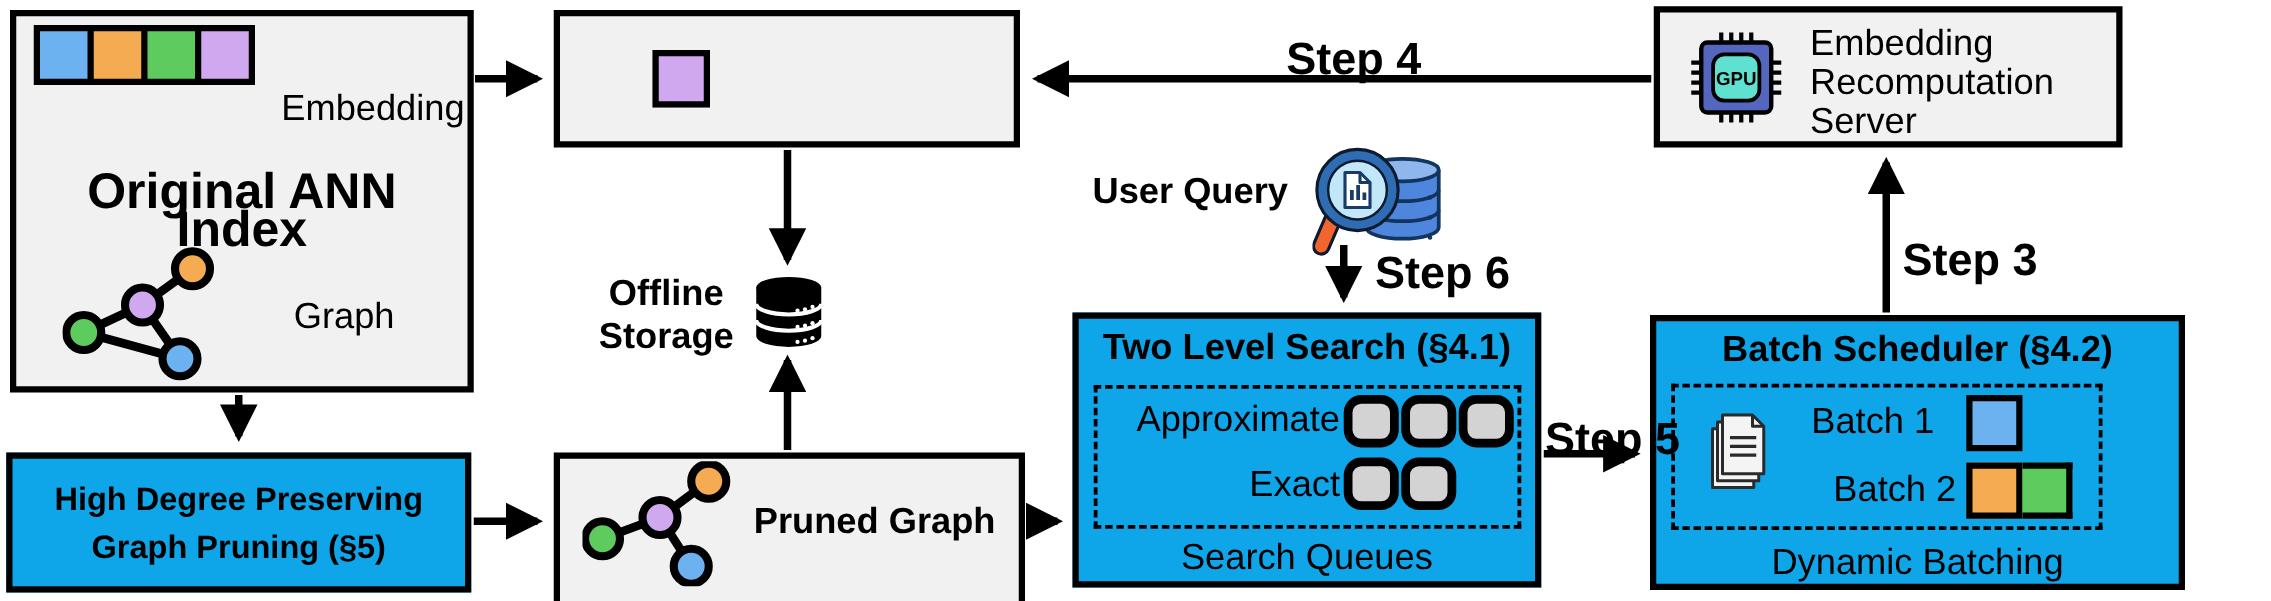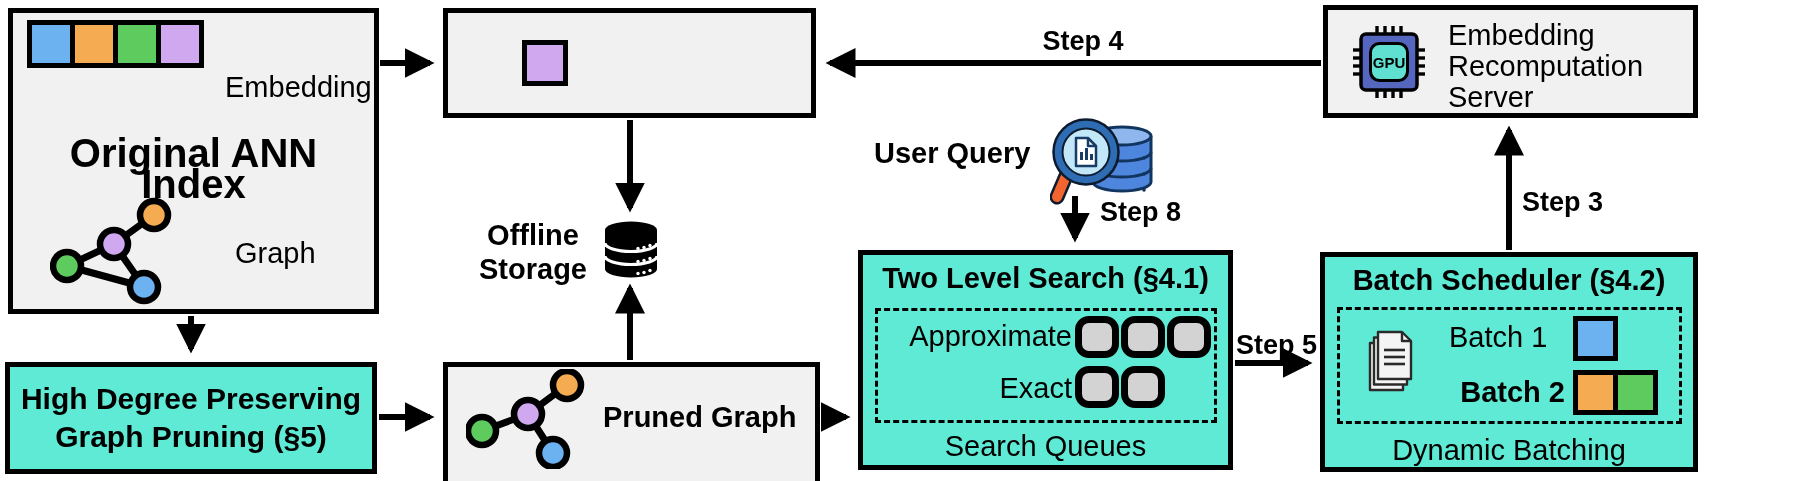--- a/index.html
+++ b/index.html
@@ -1,23 +1,23 @@
 <!DOCTYPE html>
 <html><head>
 <meta charset="utf-8">
 <style>
   html,body{margin:0;padding:0;background:#fff;}
   #canvas{position:relative;width:1817px;height:481px;background:#ffffff;overflow:hidden;
           font-family:"Liberation Sans",sans-serif;color:#000;}
   .box{position:absolute;background:#F1F1F1;border:5px solid #000;box-sizing:border-box;}
-  .box.dark{background:#5eead4;}
+  .box.dark{background:#0ea5e9;}
   .lbl{position:absolute;font-size:29px;line-height:31px;color:#000;}
   .bold{font-weight:bold;}
   .center{text-align:center;}
-  .step{position:absolute;font-size:27px;font-weight:bold;color:#000;white-space:nowrap;}
+  .step{position:absolute;font-size:36px;font-weight:bold;color:#000;white-space:nowrap;}
   .dashed{position:absolute;border:3px dashed #000;box-sizing:border-box;}
   
   .emb-strip{position:absolute;display:flex;gap:5px;background:#000;padding:5px;}
   .esq{width:38px;height:38px;}
   
   .cache-sq{position:absolute;width:36px;height:36px;border:5px solid #000;}
   
   .qrow{position:absolute;display:flex;gap:2px;}
   .qsq{width:30px;height:28px;background:#D3D3D3;border:7px solid #000;border-radius:14px;}
   
@@ -50,21 +50,21 @@
         <circle cx="104" cy="22" r="14" fill="#F5AB52"></circle>
         <circle cx="64" cy="51" r="14" fill="#CFA8EF"></circle>
         <circle cx="17" cy="73" r="14" fill="#5DCB5D"></circle>
         <circle cx="94" cy="94" r="14" fill="#6CB2F0"></circle>
       </g>
     </svg>
     <div class="lbl" style="left:222px;top:225px;text-align:center;">Graph</div>
   </div>
 
   <div class="box dark" style="left:5px;top:362px;width:372px;height:112px;display:flex;align-items:center;justify-content:center;">
-    <div class="bold center" style="font-size:30px;line-height:38px;">
+    <div class="bold center" style="font-size:26px;line-height:38px;">
       <div>High Degree Preserving</div>
       <div>Graph Pruning (§5)</div>
     </div>
   </div>
 
   <div class="box" style="left:443px;top:8px;width:373px;height:110px;">
     <div class="cache-sq" style="left: 74px; top: 27px; background-color: rgb(207, 168, 239);"></div>
   </div>
 
   <div class="lbl bold center" style="left:468px;top:218px;width:130px;line-height:34px;">Offline Storage</div>
@@ -141,39 +141,39 @@
       </div>
       <div class="lbl" style="left:10px;top:62px;width:184px;text-align:right;">Exact</div>
       <div class="qrow" style="left:197px;top:55px;">
         <div class="qsq"></div>
         <div class="qsq"></div>
       </div>
     </div>
     <div class="lbl center" style="left:0;top:176px;width:100%;">Search Queues</div>
   </div>
 
-  <div class="box dark" style="left:1320px;top:252px;width:378px;height:220px;">
+  <div class="box dark" style="left:1320px;top:252px;width:428px;height:220px;">
     <div class="lbl bold center" style="left:0;top:8px;width:100%;">Batch Scheduler (§4.2)</div>
     <div class="dashed" style="left:12px;top:50px;width:345px;height:117px;">
       <svg style="position:absolute;left:28px;top:20px;" width="56" height="74" viewBox="0 0 56 74">
         <g fill="#F4F4F4" stroke="#2A2A2A" stroke-width="2.4" stroke-linejoin="round">
           <path d="M2 13 h24 l9 9 v38 h-33 z"></path>
           <path d="M6 7.5 h24 l9 9 v38 h-33 z"></path>
           <path d="M10 2 h24 l9 9 v38 h-33 z"></path>
           <path d="M34 2 v9 h9" fill="none"></path>
         </g>
         <g stroke="#2A2A2A" stroke-width="2.6">
           <line x1="16" y1="20" x2="37" y2="20"></line>
           <line x1="16" y1="27" x2="37" y2="27"></line>
           <line x1="16" y1="34" x2="37" y2="34"></line>
         </g>
       </svg>
       <div class="lbl" style="left:109px;top:12px;width:125px;">Batch 1</div>
       <div class="bsq" style="left: 233px; top: 6px; background-color: rgb(108, 178, 240);"></div>
-      <div class="lbl" style="left:100px;top:67px;width:125px;text-align:right;font-weight:bold;">Batch 2</div>
+      <div class="lbl" style="left:100px;top:67px;width:125px;text-align:right;">Batch 2</div>
       <div class="bsq" style="left: 233px; top: 60px; background-color: rgb(245, 171, 82);"></div>
       <div class="bsq" style="left: 278px; top: 60px; border-left-width: 0px; background-color: rgb(93, 203, 93);"></div>
     </div>
     <div class="lbl center" style="left:0;top:178px;width:100%;">Dynamic Batching</div>
   </div>
 
   <div class="box" style="left:1323px;top:5px;width:375px;height:113px;">
     <svg style="position:absolute;left:22px;top:13px;" width="78" height="78" viewBox="0 0 78 78">
       <g stroke="#000" stroke-width="3.4">
         <line x1="27" y1="3" x2="27" y2="12"></line>
@@ -193,21 +193,21 @@
           <line x1="66" y1="43" x2="75" y2="43"></line>
           <line x1="66" y1="51" x2="75" y2="51"></line>
       </g>
       <rect x="11" y="11" width="56" height="56" rx="5" stroke="#000" stroke-width="3.5" fill="#5566BE"></rect>
       <rect x="20.5" y="20.5" width="37" height="37" rx="9" stroke="#000" stroke-width="3" fill="#5FE0D0"></rect>
       <text x="39" y="45" text-anchor="middle" font-size="15" font-weight="bold" fill="#000">GPU</text>
     </svg>
     <div class="lbl" style="left:120px;top:10px;width:240px;">Embedding Recomputation Server</div>
   </div>
 
-  <div class="step" style="left:1100px;top:197px;">Step 8</div>
+  <div class="step" style="left:1100px;top:197px;">Step 6</div>
   <div class="step" style="left:1236px;top:330px;">Step 5</div>
   <div class="step" style="left:1522px;top:171px;margin-top:16px;">Step 3</div>
   <div class="step" style="left:1028px;top:26px;width:110px;text-align:center;">Step 4</div>
 
   <svg class="overlay" width="1817" height="481" viewBox="0 0 1817 481">
     <defs>
       <marker id="ah" viewBox="0 0 10 10" refX="8.5" refY="5" markerWidth="5" markerHeight="5" orient="auto-start-reverse">
         <path d="M0 0 L10 5 L0 10 z" fill="#000"></path>
       </marker>
     </defs>

